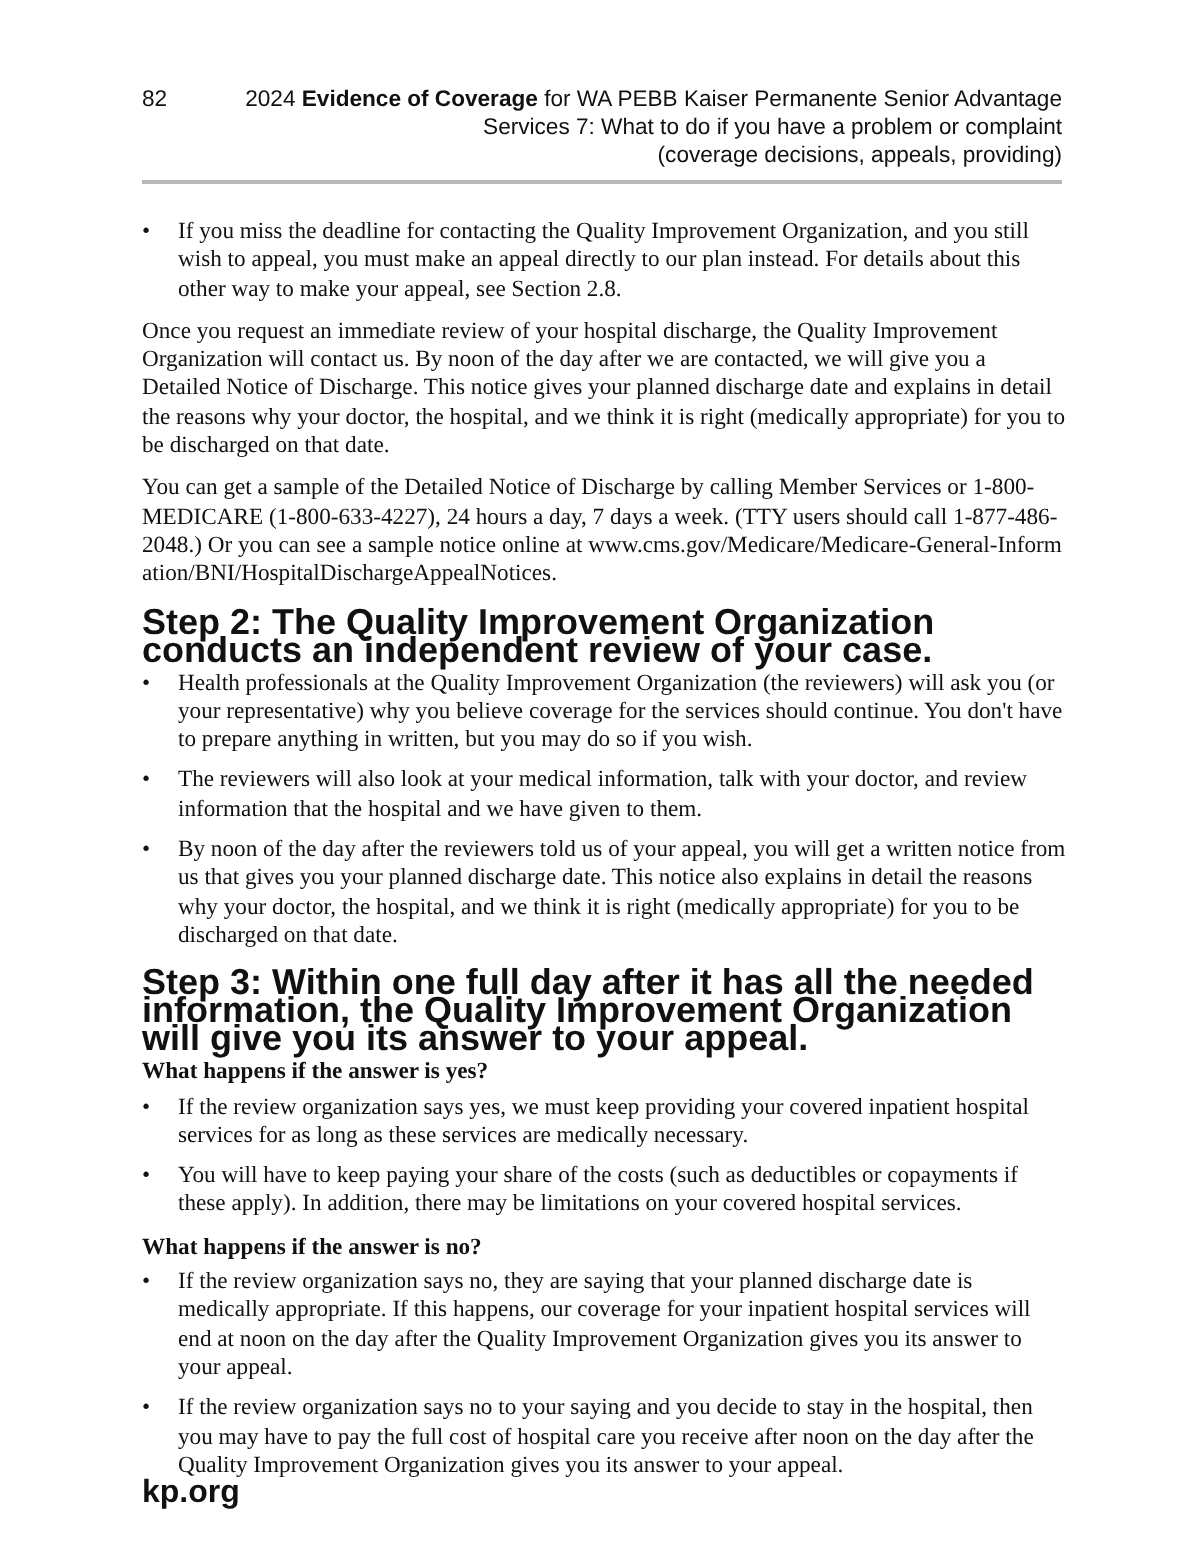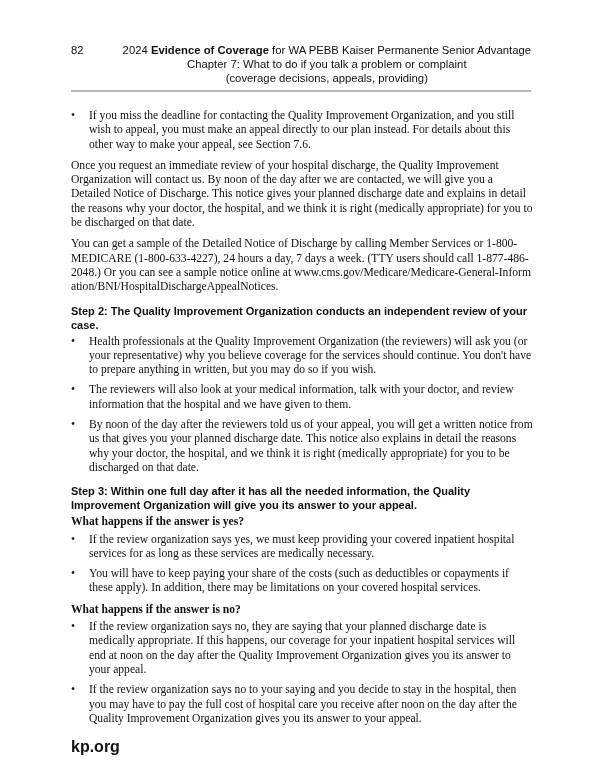--- a/index.html
+++ b/index.html
@@ -1,51 +1,51 @@
 <!DOCTYPE html>
 <html><head>
 <meta charset="utf-8">
 <style>
   html, body { margin: 0; padding: 0; background: #ffffff; }
   body { width: 600px; height: 776px; position: relative; overflow: hidden; color: #000; }
   .page { position: absolute; left: 0; top: 13px; width: 600px; height: 776px; }
   .header { position: absolute; left: 71px; top: 30px; width: 460px; font-family: "Liberation Sans", sans-serif; font-size: 11.3px; line-height: 14px; color: #111; }
   .page-num { position: absolute; left: 0; top: 0; }
-  .hdr-lines { position: absolute; right: 0; top: 0; text-align: center; white-space: nowrap; }
+  .hdr-lines { position: absolute; right: 0; top: 0; text-align: right; white-space: nowrap; }
   .hdr-lines b { font-weight: bold; }
   .rule { position: absolute; left: 71px; top: 77px; width: 460px; height: 0; border-top: 2px solid #b8b8b8; }
   .body { position: absolute; left: 71px; top: 96px; width: 462px; font-family: "Liberation Serif", serif; font-size: 11.6px; line-height: 14.3px; color: #111; }
   p { margin: 0 0 7px 0; }
   ul { margin: 0 0 7px 0; padding: 0; list-style: none; }
   li { position: relative; padding-left: 18px; margin: 0 0 6px 0; }
   li .bullet { position: absolute; left: 0; top: 0; }
-  .step { font-family: "Liberation Sans", sans-serif; font-weight: bold; font-size: 11px; line-height: 14px; margin: 9px 0 3px 0; }
+  .step { font-family: "Liberation Sans", sans-serif; font-weight: bold; font-size: 18px; line-height: 14px; margin: 9px 0 3px 0; }
   .sub { font-weight: bold; margin: 0 0 3px 0; }
   b { font-weight: normal; }
   .footer { position: absolute; left: 71px; top: 725px; font-family: "Liberation Sans", sans-serif; font-weight: bold; font-size: 16px; color: #111; }
 </style>
 </head>
 <body>
 
 <div class="page">
 
   <div class="header">
     <span class="page-num">82</span>
     <div class="hdr-lines">
       <div><span>2024 </span><b>Evidence of Coverage</b><span> for WA PEBB Kaiser Permanente Senior Advantage</span></div>
-      <div>Chapter 7: What to do if you talk a problem or complaint</div>
+      <div>Services 7: What to do if you have a problem or complaint</div>
       <div>(coverage decisions, appeals, providing)</div>
     </div>
   </div>
 
   <div class="rule"></div>
 
   <div class="body">
     <ul>
-      <li><span class="bullet">•</span><span>If you miss the deadline for contacting the Quality Improvement Organization, and you still wish to appeal, you must make an appeal directly to our plan instead. For details about this other way to make your appeal, see Section 7.6.</span></li>
+      <li><span class="bullet">•</span><span>If you miss the deadline for contacting the Quality Improvement Organization, and you still wish to appeal, you must make an appeal directly to our plan instead. For details about this other way to make your appeal, see Section 2.8.</span></li>
     </ul>
 
     <p><span>Once you request an immediate review of your hospital discharge, the Quality Improvement Organization will contact us. By noon of the day after we are contacted, we will give you a </span><b>Detailed Notice of Discharge</b><span>. This notice gives your planned discharge date and explains in detail the reasons why your doctor, the hospital, and we think it is right (medically appropriate) for you to be discharged on that date.</span></p>
 
     <p><span>You can get a sample of the </span><b>Detailed Notice of Discharge</b><span> by calling Member Services or </span><b>1-800-MEDICARE</b><span> (</span><b>1-800-633-4227</b><span>), 24 hours a day, 7 days a week. (TTY users should call </span><b>1-877-486-2048</b><span>.) Or you can see a sample notice online at </span><b style="word-break: break-all;">www.cms.gov/Medicare/Medicare-General-Information/BNI/HospitalDischargeAppealNotices</b><span>.</span></p>
 
     <div class="step">Step 2: The Quality Improvement Organization conducts an independent review of your case.</div>
     <ul>
       <li><span class="bullet">•</span><span>Health professionals at the Quality Improvement Organization (the reviewers) will ask you (or your representative) why you believe coverage for the services should continue. You don't have to prepare anything in written, but you may do so if you wish.</span></li>
       <li><span class="bullet">•</span><span>The reviewers will also look at your medical information, talk with your doctor, and review information that the hospital and we have given to them.</span></li>

